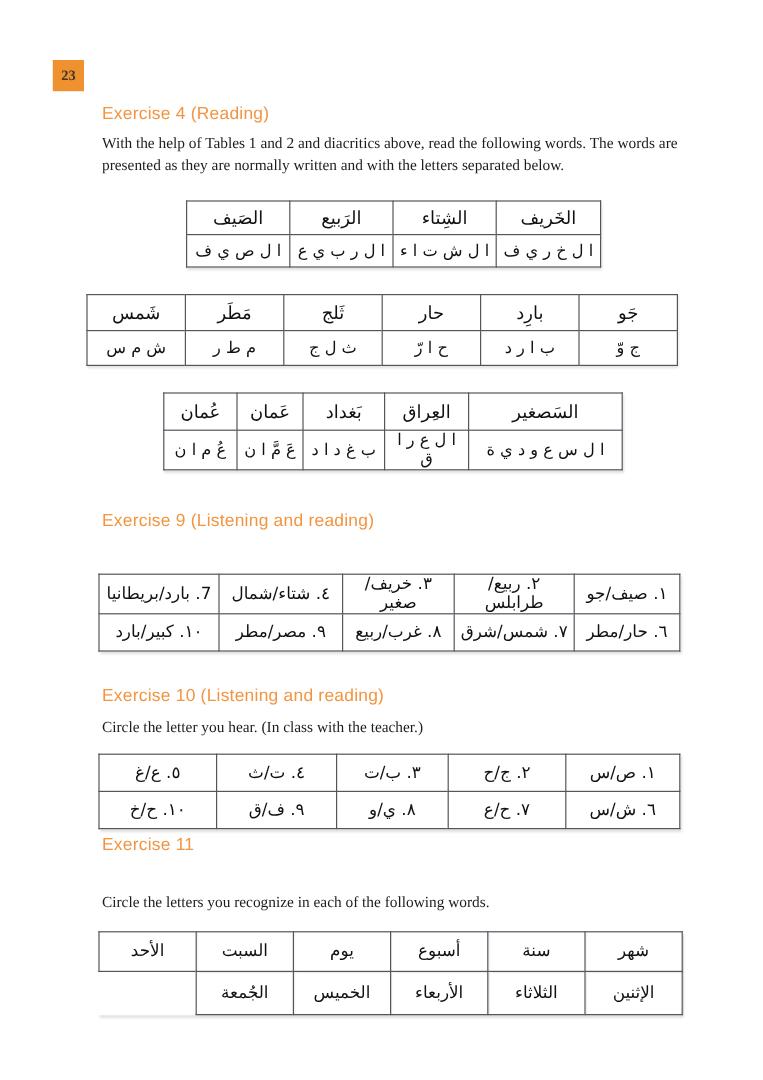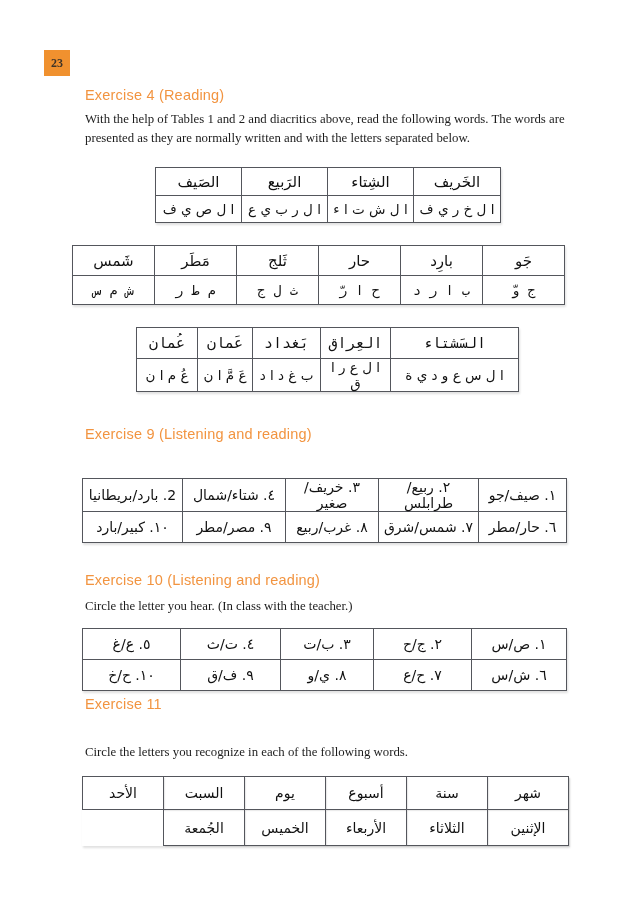--- a/index.html
+++ b/index.html
@@ -42,22 +42,22 @@
   }
   table.atable td{
     border:1px solid var(--border);
     text-align:center;vertical-align:middle;
     font-family:"DejaVu Sans", sans-serif;
     color:#111;padding:0 4px;
   }
   .word-row td{height:27px;font-size:15px;}
   .sep-row td{height:26px;font-size:13.5px;}
   .t-weather .word-row td{height:29px;}
-  .t-weather .sep-row td{height:28px;font-family:Liberation Mono, monospace;}
-  .t-places .word-row td{height:30px;font-family:Liberation Mono, monospace;}
+  .t-weather .sep-row td{height:28px;}
+  .t-places .word-row td{height:30px;}
   .t-places .sep-row td{height:31px;}
   .t-ex .word-row td{height:30px;font-size:14px;}
   .t-ex11 .r1 td{height:32px;font-size:14px;}
   .t-ex11 .r2 td{height:35px;font-size:14px;}
   td.no-border{border:none !important;box-shadow:none;background:#fff;}
   .t-ex11{box-shadow:none;}
   .t-ex11 td{box-shadow:1px 1px 1px rgba(0,0,0,0.08);}
   .t-ex11 td.no-border{box-shadow:none;}
 </style>
 </head>
@@ -126,21 +126,21 @@
   <table class="atable t-places" style="top:327px;left:136px" dir="rtl">
     <colgroup>
         <col style="width:128px">
         <col style="width:70px">
         <col style="width:68px">
         <col style="width:55px">
         <col style="width:61px">
       </colgroup>
     <tbody>
         <tr class="word-row">
-      <td>السَشتاء</td>
+      <td>السَصغير</td>
       <td>العِراق</td>
       <td>بَغداد</td>
       <td>عَمان</td>
       <td>عُمان</td>
     </tr>
     <tr class="sep-row">
       <td>ا ل س ع و د ي ة</td>
       <td>ا ل ع ر ا ق</td>
       <td>ب غ د ا د</td>
       <td>عَ مَّ ا ن</td>
@@ -158,21 +158,21 @@
         <col style="width:93px">
         <col style="width:103px">
         <col style="width:100px">
       </colgroup>
     <tbody>
         <tr class="word-row">
       <td>١. صيف/جو</td>
       <td>٢. ربيع/طرابلس</td>
       <td>٣. خريف/صغير</td>
       <td>٤. شتاء/شمال</td>
-      <td>2. بارد/بريطانيا</td>
+      <td>7. بارد/بريطانيا</td>
     </tr>
     <tr class="word-row">
       <td>٦. حار/مطر</td>
       <td>٧. شمس/شرق</td>
       <td>٨. غرب/ربيع</td>
       <td>٩. مصر/مطر</td>
       <td>١٠. كبير/بارد</td>
     </tr>
   </tbody>
     </table>

